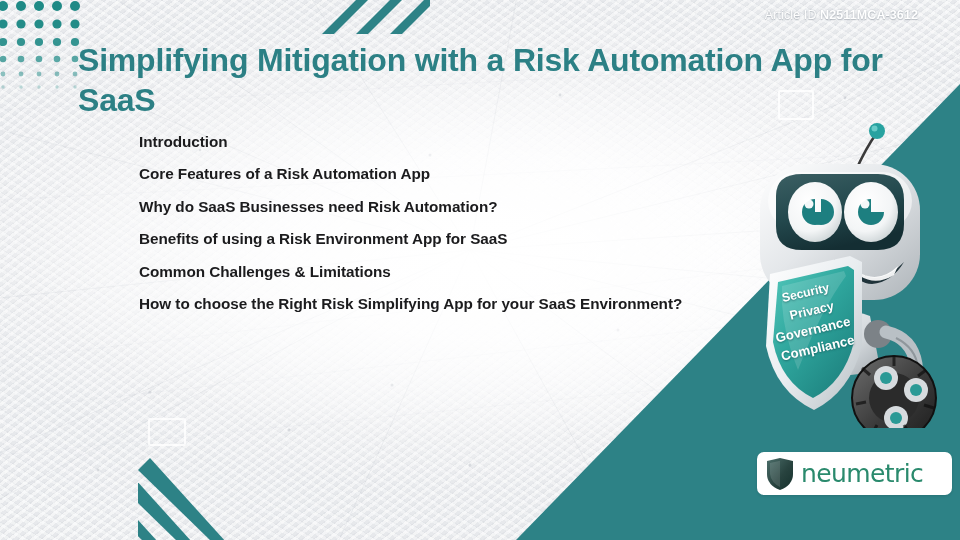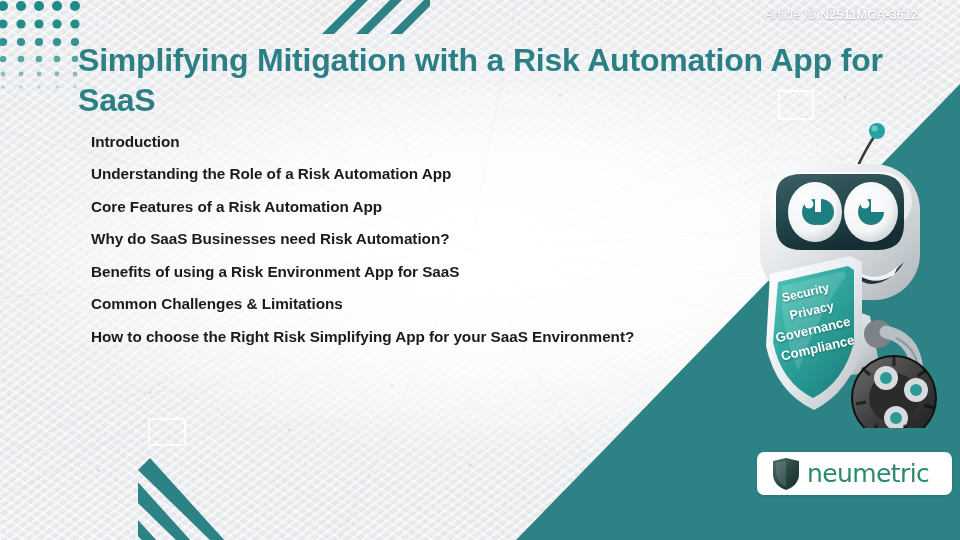--- a/index.html
+++ b/index.html
@@ -99,20 +99,21 @@
     list-style: none;
   }
   .agenda li {
     font-size: 15.3px;
     font-weight: 700;
     color: #1b1b1d;
     line-height: 1.05;
     margin-bottom: 16.4px;
     letter-spacing: -0.05px;
     white-space: nowrap;
+    margin-left: 48px;
   }
 
   
   .robot { position: absolute; left: 726px; top: 108px; width: 236px; height: 320px; }
   .shield-text {
     position: absolute; left: 760px; top: 284px;
     width: 104px;
     text-align: center;
     color: #ffffff;
     font-size: 12.6px;
@@ -129,21 +130,21 @@
   .shield-text .w4 { font-size: 13.2px; margin-left: -1px; }
 
   
   .logo-box {
     position: absolute; left: 757px; top: 452px;
     width: 195px; height: 43px;
     background: #ffffff;
     border-radius: 7px;
     box-shadow: 0 1px 3px rgba(0,0,0,.12);
     display: flex; align-items: center;
-    padding: 0 14px;
+    padding: 0 8px;
     gap: 6px;
   }
   .logo-word {
     display: flex; flex-direction: column; justify-content: center;
     line-height: 1;
   }
   .logo-name {
     font-size: 25px; font-weight: 400;
     color: #2a8a6d;
     letter-spacing: -0.6px;
@@ -264,21 +265,20 @@
 
   <div class="article-id">
     <span class="aid-label">Article ID</span>
     <span class="aid-value">N2511MCA-3612</span>
   </div>
 
   <h1 class="title">Simplifying Mitigation with a Risk Automation App for SaaS</h1>
 
   <ul class="agenda">
     <li>Introduction</li>
-    <li>Understanding the Role of a Risk Automation App</li>
     <li>Core Features of a Risk Automation App</li>
     <li>Why do SaaS Businesses need Risk Automation?</li>
     <li>Benefits of using a Risk Environment App for SaaS</li>
     <li>Common Challenges &amp; Limitations</li>
     <li>How to choose the Right Risk Simplifying App for your SaaS Environment?</li>
   </ul>
 
   <svg class="robot" viewBox="0 0 236 320">
     <defs>
       <linearGradient id="gHead" x1="0" y1="0" x2="1" y2="1">

